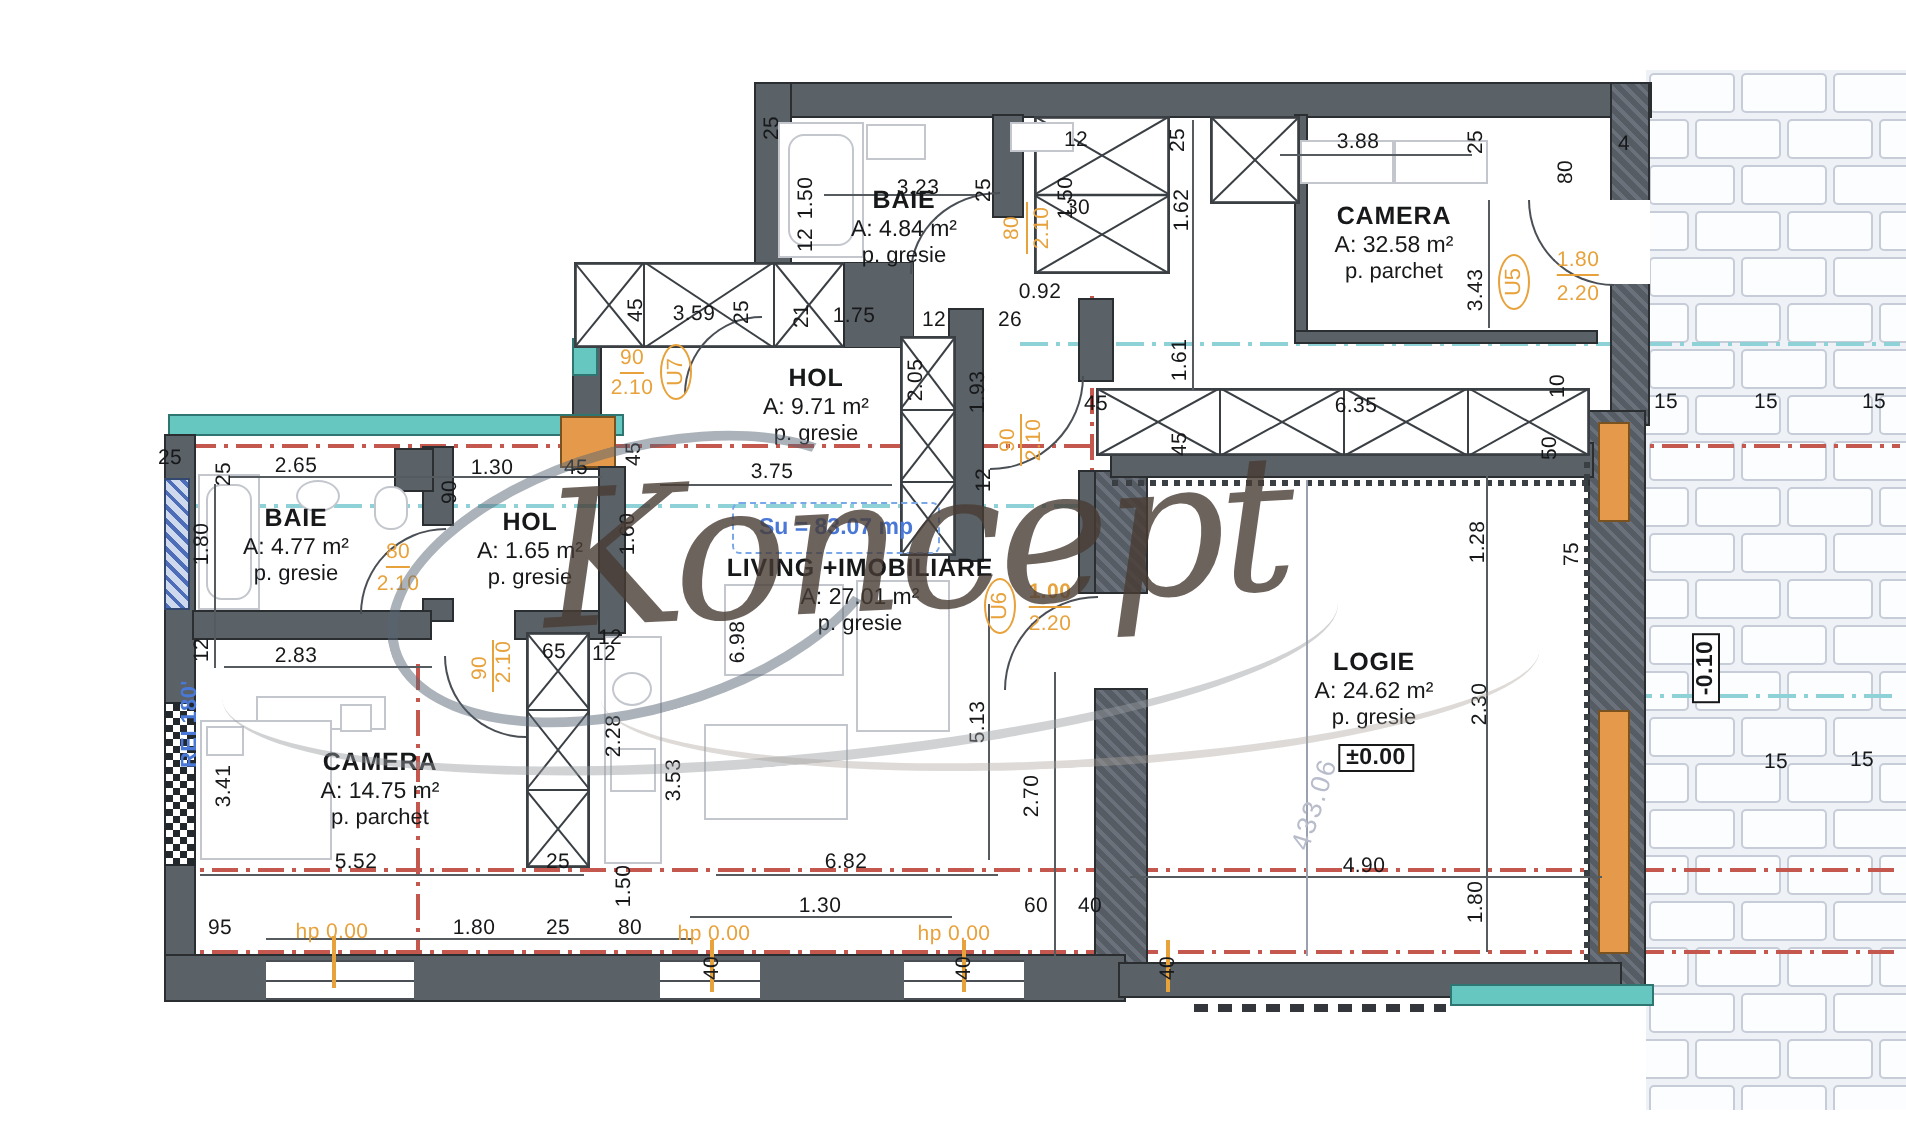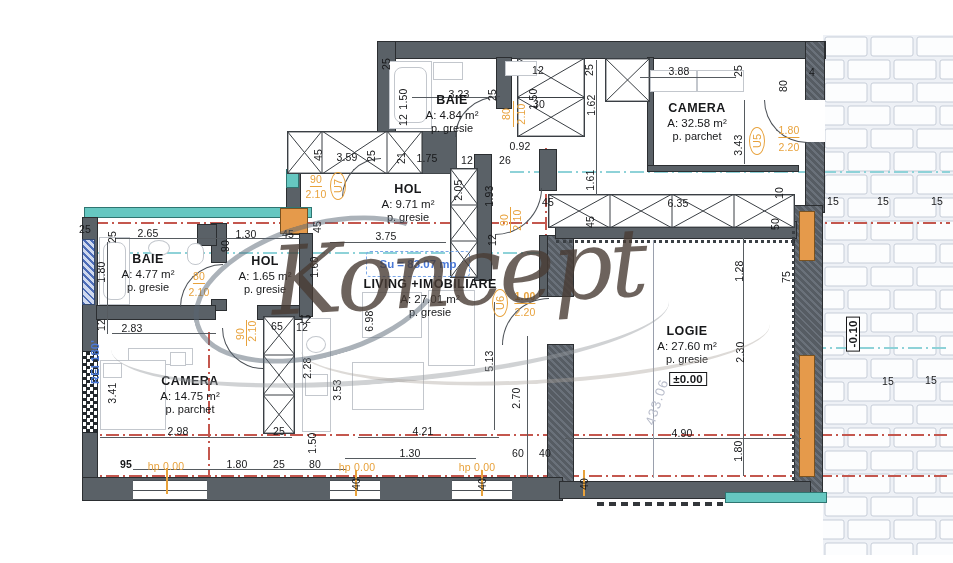--- a/index.html
+++ b/index.html
@@ -296,37 +296,37 @@
       <span class="lbl" style="left: 317px; top: 227px; transform: translate(-50%, -50%) rotate(-90deg);">45</span>
       <span class="lbl" style="left: 386px; top: 236px; transform: translate(-50%, -50%);">3.75</span>
       <span class="lbl" style="left: 85px; top: 229px; transform: translate(-50%, -50%);">25</span>
       <span class="lbl" style="left: 112px; top: 237px; transform: translate(-50%, -50%) rotate(-90deg);">25</span>
       <span class="lbl" style="left: 148px; top: 233px; transform: translate(-50%, -50%);">2.65</span>
       <span class="lbl" style="left: 246px; top: 234px; transform: translate(-50%, -50%);">1.30</span>
       <span class="lbl" style="left: 288px; top: 234px; transform: translate(-50%, -50%);">45</span>
       <span class="lbl" style="left: 225px; top: 246px; transform: translate(-50%, -50%) rotate(-90deg);">90</span>
       <span class="lbl" style="left: 101px; top: 272px; transform: translate(-50%, -50%) rotate(-90deg);">1.80</span>
       <span class="lbl" style="left: 101px; top: 325px; transform: translate(-50%, -50%) rotate(-90deg);">12</span>
-      <span class="lbl" style="left: 132px; top: 328px; transform: translate(-50%, -50%);">2.83</span>
+      <span class="lbl" style="left: 148px; top: 328px; transform: translate(-50%, -50%);">2.83</span>
       <span class="lbl" style="left: 277px; top: 326px; transform: translate(-50%, -50%);">65</span>
       <span class="lbl" style="left: 302px; top: 327px; transform: translate(-50%, -50%);">12</span>
       <span class="lbl" style="left: 112px; top: 393px; transform: translate(-50%, -50%) rotate(-90deg);">3.41</span>
-      <span class="lbl" style="left: 178px; top: 431px; transform: translate(-50%, -50%);">2.98</span>
+      <span class="lbl" style="left: 178px; top: 431px; transform: translate(-50%, -50%);">5.52</span>
       <span class="lbl" style="left: 279px; top: 431px; transform: translate(-50%, -50%);">25</span>
       <span class="lbl" style="left: 307px; top: 368px; transform: translate(-50%, -50%) rotate(-90deg);">2.28</span>
       <span class="lbl" style="left: 312px; top: 443px; transform: translate(-50%, -50%) rotate(-90deg);">1.50</span>
-      <span class="lbl" style="left: 126px; top: 464px; transform: translate(-50%, -50%); font-weight: bold;">95</span>
+      <span class="lbl" style="left: 110px; top: 464px; transform: translate(-50%, -50%);">95</span>
       <span class="lbl" style="left: 237px; top: 464px; transform: translate(-50%, -50%);">1.80</span>
       <span class="lbl" style="left: 279px; top: 464px; transform: translate(-50%, -50%);">25</span>
       <span class="lbl" style="left: 315px; top: 464px; transform: translate(-50%, -50%);">80</span>
       <span class="lbl" style="left: 314px; top: 267px; transform: translate(-50%, -50%) rotate(-90deg);">1.60</span>
       <span class="lbl" style="left: 305px; top: 319px; transform: translate(-50%, -50%);">12</span>
       <span class="lbl" style="left: 369px; top: 321px; transform: translate(-50%, -50%) rotate(-90deg);">6.98</span>
       <span class="lbl" style="left: 337px; top: 390px; transform: translate(-50%, -50%) rotate(-90deg);">3.53</span>
-      <span class="lbl" style="left: 423px; top: 431px; transform: translate(-50%, -50%);">4.21</span>
+      <span class="lbl" style="left: 423px; top: 431px; transform: translate(-50%, -50%);">6.82</span>
       <span class="lbl" style="left: 410px; top: 453px; transform: translate(-50%, -50%);">1.30</span>
       <span class="lbl" style="left: 489px; top: 361px; transform: translate(-50%, -50%) rotate(-90deg);">5.13</span>
       <span class="lbl" style="left: 516px; top: 398px; transform: translate(-50%, -50%) rotate(-90deg);">2.70</span>
       <span class="lbl" style="left: 518px; top: 453px; transform: translate(-50%, -50%);">60</span>
       <span class="lbl" style="left: 545px; top: 453px; transform: translate(-50%, -50%);">40</span>
       <span class="lbl" style="left: 356px; top: 484px; transform: translate(-50%, -50%) rotate(-90deg);">40</span>
       <span class="lbl" style="left: 482px; top: 484px; transform: translate(-50%, -50%) rotate(-90deg);">40</span>
       <span class="lbl" style="left: 584px; top: 484px; transform: translate(-50%, -50%) rotate(-90deg);">40</span>
       <span class="lbl" style="left: 548px; top: 202px; transform: translate(-50%, -50%);">45</span>
       <span class="lbl" style="left: 590px; top: 222px; transform: translate(-50%, -50%) rotate(-90deg);">45</span>
@@ -397,17 +397,17 @@
         <span class="ra">A: 14.75 m²</span>
         <span class="rf">p. parchet</span>
       </div>
       <div class="room" style="left: 430px; top: 277px; z-index: 3;">
         <span class="rn">LIVING +IMOBILIARE</span>
         <span class="ra">A: 27.01 m²</span>
         <span class="rf">p. gresie</span>
       </div>
       <div class="room" style="left: 687px; top: 324px; z-index: 3;">
         <span class="rn">LOGIE</span>
-        <span class="ra">A: 27.60 m²</span>
+        <span class="ra">A: 24.62 m²</span>
         <span class="rf">p. gresie</span>
       </div>
     </div>
 </div>
 
 </body></html>

